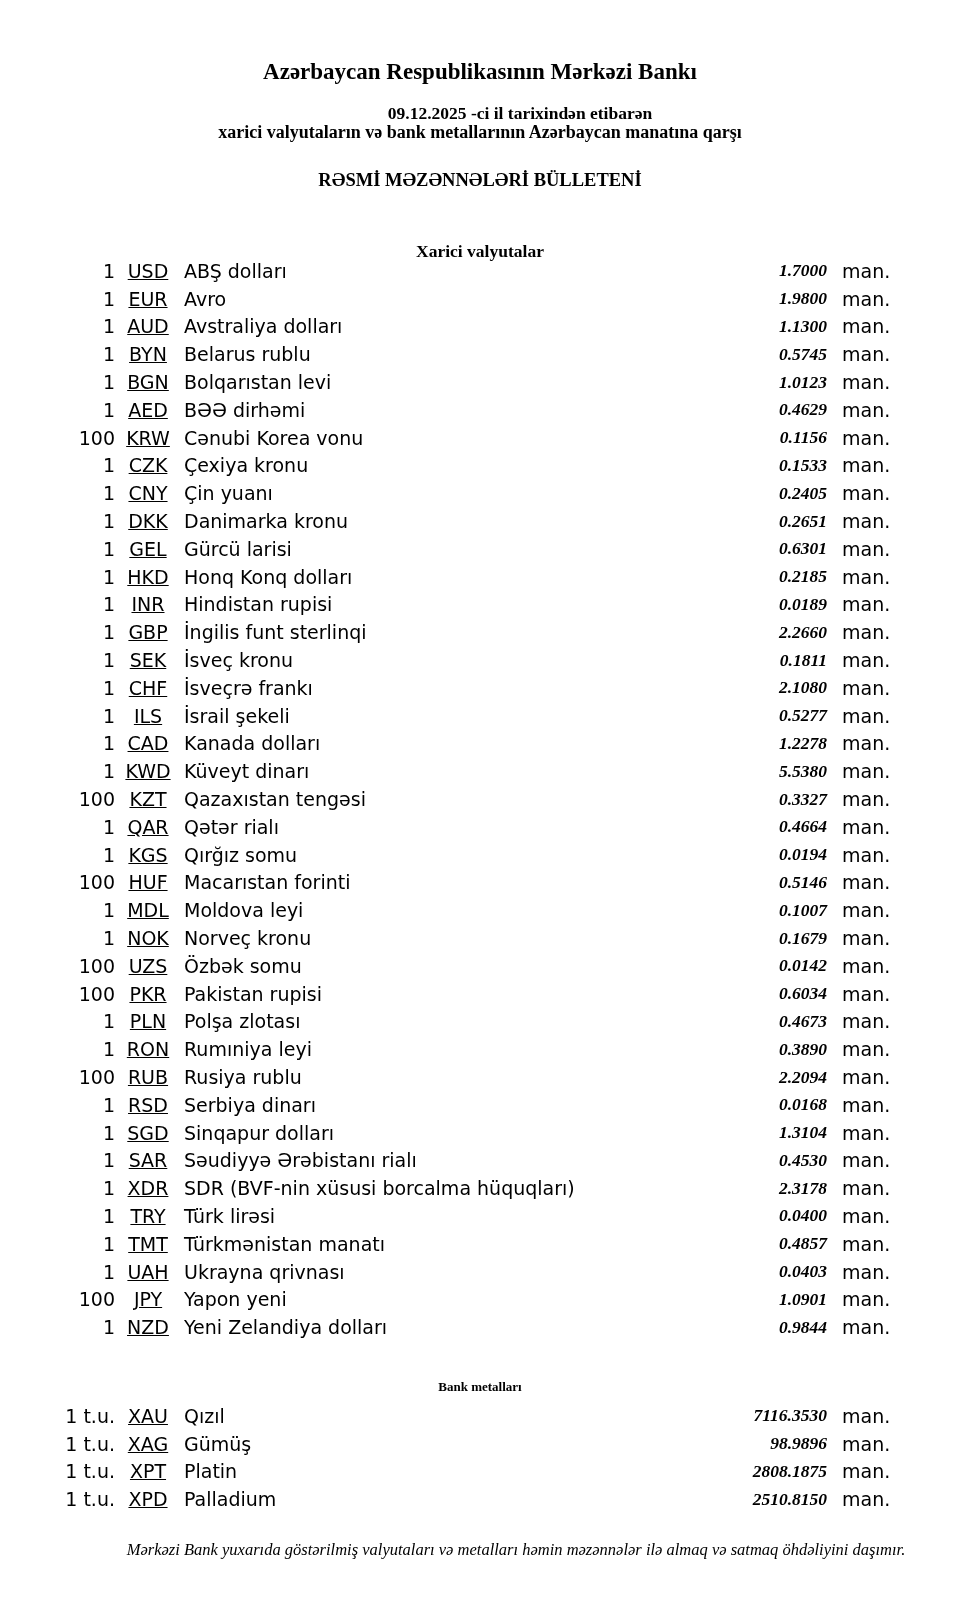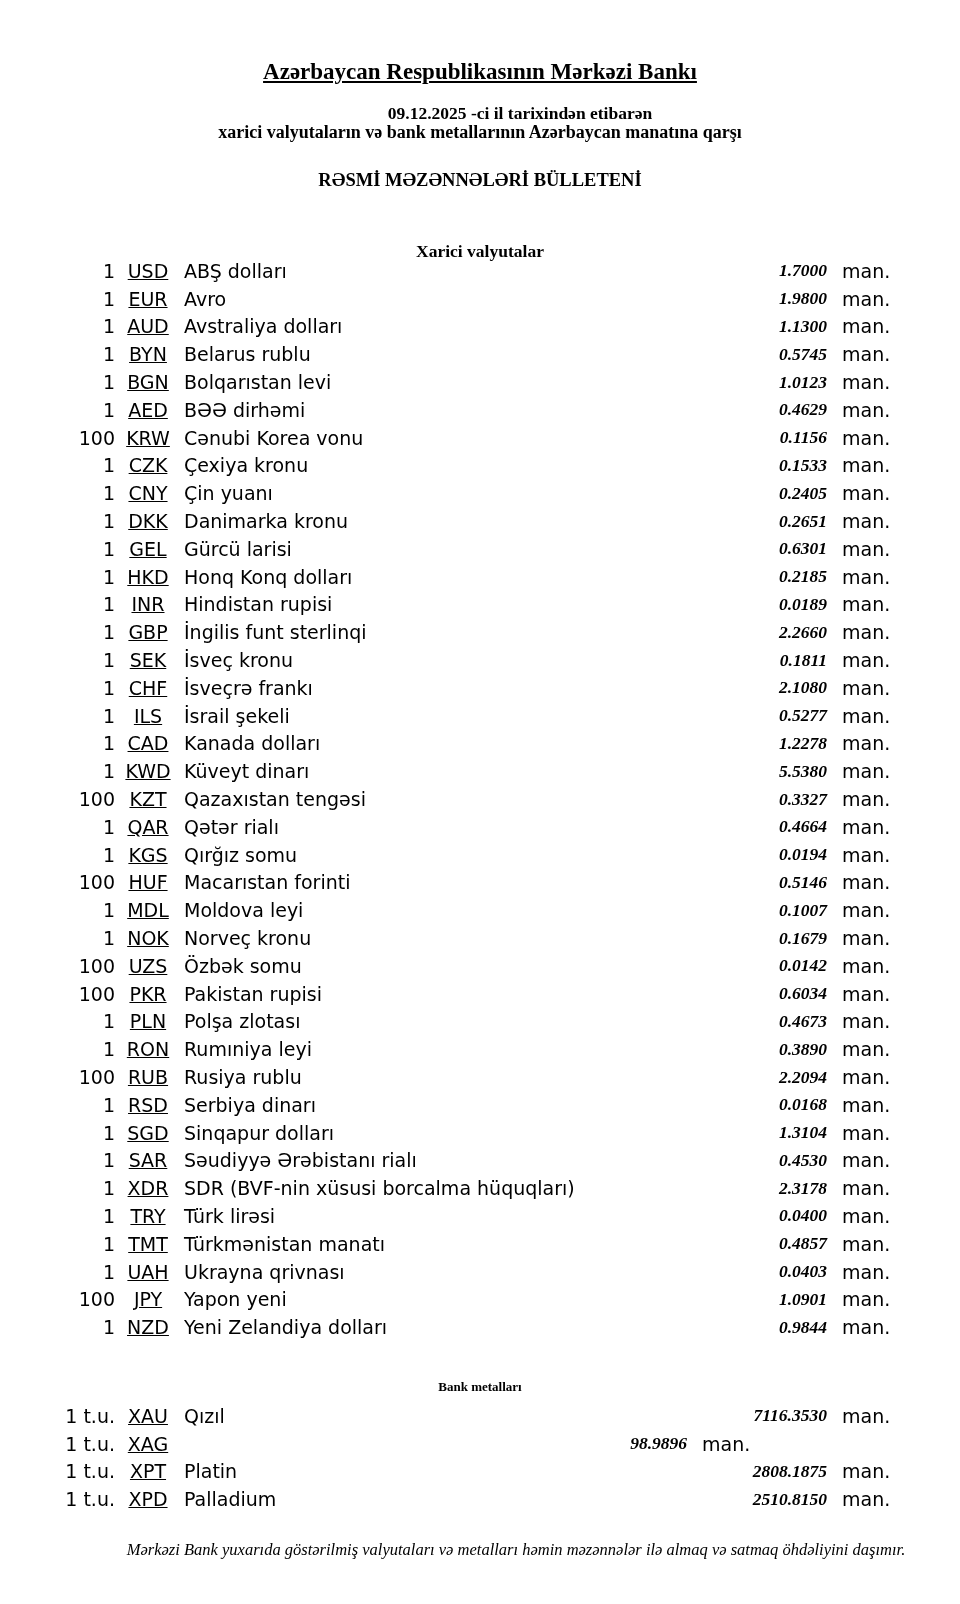--- a/index.html
+++ b/index.html
@@ -5,21 +5,21 @@
   html,body{margin:0;padding:0;}
   body{
     width:960px;height:1604px;position:relative;
     background:#ffffff;color:#000000;
     font-family:"DejaVu Sans",sans-serif;
     overflow:hidden;
   }
   .serif{font-family:"Liberation Serif",serif;}
   .center{width:960px;left:0;text-align:center;position:absolute;}
 
-  #bank-title{top:58px;font-size:23px;line-height:28px;font-weight:bold;text-decoration:underline;}
+  #bank-title{top:58px;font-size:23px;line-height:28px;font-weight:bold;}
   #date-line{top:102px;font-size:17.5px;line-height:22px;font-weight:bold;margin-left:40px;}
   #subject-line{top:121px;font-size:18px;line-height:22px;font-weight:bold;}
   #bulletin-title{top:169px;font-size:18.5px;line-height:22px;font-weight:bold;}
   #fx-heading{top:240px;font-size:17.5px;line-height:22px;font-weight:bold;}
   #metals-heading{top:1376px;font-size:13px;line-height:22px;font-weight:bold;}
 
   .rate-table{position:absolute;left:0;width:960px;}
   #fx-table{top:257px;}
   #metals-table{top:1402px;}
 
@@ -380,20 +380,21 @@
     <span class="qty">1 t.u.</span>
     <span class="code">XAU</span>
     <span class="name">Qızıl</span>
     <span class="rate">7116.3530</span>
     <span class="unit">man.</span>
   </div>
 
   <div class="row">
     <span class="qty">1 t.u.</span>
     <span class="code">XAG</span>
+    <span class="name">Gümüş</span>
     <span class="rate">98.9896</span>
     <span class="unit">man.</span>
   </div>
 
   <div class="row">
     <span class="qty">1 t.u.</span>
     <span class="code">XPT</span>
     <span class="name">Platin</span>
     <span class="rate">2808.1875</span>
     <span class="unit">man.</span>

